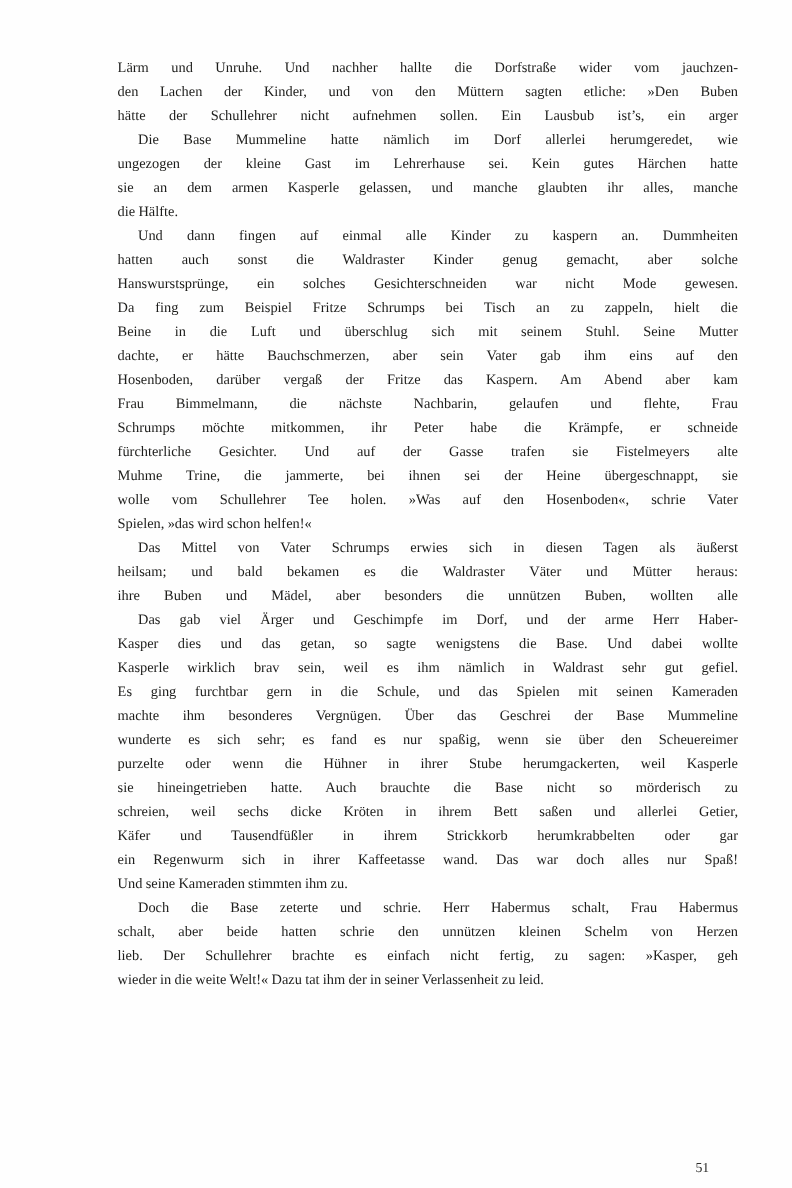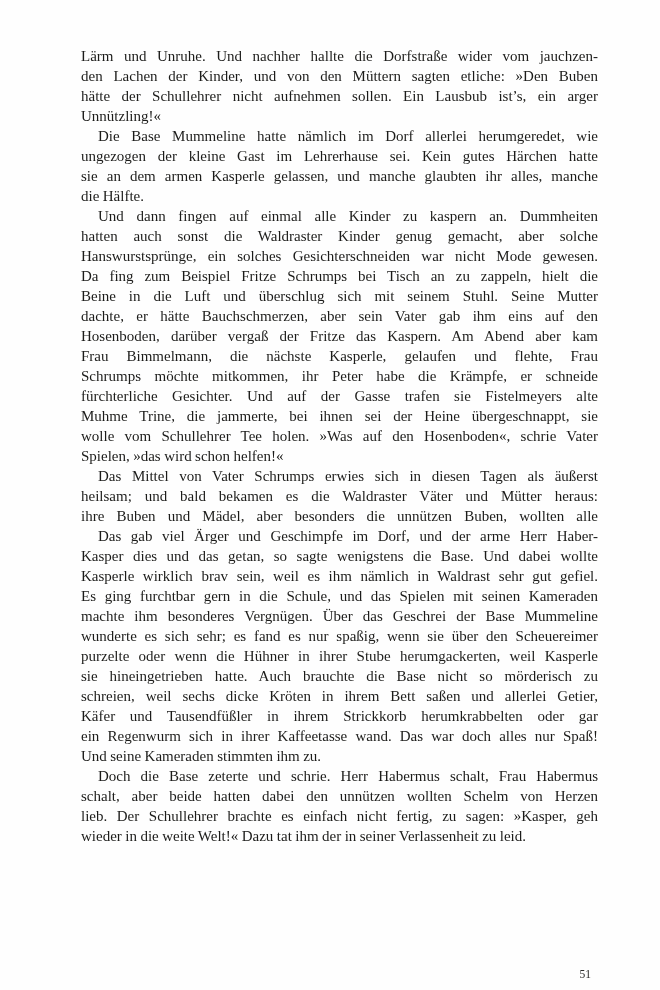--- a/index.html
+++ b/index.html
@@ -12,24 +12,24 @@
   .page {
     position: relative;
     width: 660px;
     height: 990px;
     background: #fefefe;
     color: #1c1c1a;
     overflow: hidden;
   }
   .text-block {
     position: absolute;
-    left: 81px;
+    left: 98px;
     top: 46px;
     width: 517px;
-    font-size: 15px;
+    font-size: 12px;
     word-spacing: -0.3px;
   }
   .para { margin: 0; padding: 0; }
   .line {
     height: 20px;
     line-height: 20px;
     text-align: justify;
     text-align-last: justify;
     overflow: hidden;
     white-space: normal;
@@ -48,37 +48,36 @@
 </style>
 </head>
 <body>
 
 <div class="page">
   <div class="text-block">
       <div class="para">
         <div class="line">Lärm und Unruhe. Und nachher hallte die Dorfstraße wider vom jauchzen-</div>
         <div class="line">den Lachen der Kinder, und von den Müttern sagten etliche: »Den Buben</div>
         <div class="line">hätte der Schullehrer nicht aufnehmen sollen. Ein Lausbub ist’s, ein arger</div>
-        <div class="line last">Unnützling!«</div>
       </div>
       <div class="para">
         <div class="line first">Die Base Mummeline hatte nämlich im Dorf allerlei herumgeredet, wie</div>
         <div class="line">ungezogen der kleine Gast im Lehrerhause sei. Kein gutes Härchen hatte</div>
         <div class="line">sie an dem armen Kasperle gelassen, und manche glaubten ihr alles, manche</div>
         <div class="line last">die Hälfte.</div>
       </div>
       <div class="para">
         <div class="line first">Und dann fingen auf einmal alle Kinder zu kaspern an. Dummheiten</div>
         <div class="line">hatten auch sonst die Waldraster Kinder genug gemacht, aber solche</div>
         <div class="line">Hanswurstsprünge, ein solches Gesichterschneiden war nicht Mode gewesen.</div>
         <div class="line">Da fing zum Beispiel Fritze Schrumps bei Tisch an zu zappeln, hielt die</div>
         <div class="line">Beine in die Luft und überschlug sich mit seinem Stuhl. Seine Mutter</div>
         <div class="line">dachte, er hätte Bauchschmerzen, aber sein Vater gab ihm eins auf den</div>
         <div class="line">Hosenboden, darüber vergaß der Fritze das Kaspern. Am Abend aber kam</div>
-        <div class="line">Frau Bimmelmann, die nächste Kasperle, gelaufen und flehte, Frau</div>
+        <div class="line">Frau Bimmelmann, die nächste Nachbarin, gelaufen und flehte, Frau</div>
         <div class="line">Schrumps möchte mitkommen, ihr Peter habe die Krämpfe, er schneide</div>
         <div class="line">fürchterliche Gesichter. Und auf der Gasse trafen sie Fistelmeyers alte</div>
         <div class="line">Muhme Trine, die jammerte, bei ihnen sei der Heine übergeschnappt, sie</div>
         <div class="line">wolle vom Schullehrer Tee holen. »Was auf den Hosenboden«, schrie Vater</div>
         <div class="line last">Spielen, »das wird schon helfen!«</div>
       </div>
       <div class="para">
         <div class="line first">Das Mittel von Vater Schrumps erwies sich in diesen Tagen als äußerst</div>
         <div class="line">heilsam; und bald bekamen es die Waldraster Väter und Mütter heraus:</div>
         <div class="line">ihre Buben und Mädel, aber besonders die unnützen Buben, wollten alle</div>
@@ -92,19 +91,19 @@
         <div class="line">wunderte es sich sehr; es fand es nur spaßig, wenn sie über den Scheuereimer</div>
         <div class="line">purzelte oder wenn die Hühner in ihrer Stube herumgackerten, weil Kasperle</div>
         <div class="line">sie hineingetrieben hatte. Auch brauchte die Base nicht so mörderisch zu</div>
         <div class="line">schreien, weil sechs dicke Kröten in ihrem Bett saßen und allerlei Getier,</div>
         <div class="line">Käfer und Tausendfüßler in ihrem Strickkorb herumkrabbelten oder gar</div>
         <div class="line">ein Regenwurm sich in ihrer Kaffeetasse wand. Das war doch alles nur Spaß!</div>
         <div class="line last">Und seine Kameraden stimmten ihm zu.</div>
       </div>
       <div class="para">
         <div class="line first">Doch die Base zeterte und schrie. Herr Habermus schalt, Frau Habermus</div>
-        <div class="line">schalt, aber beide hatten dabei den unnützen wollten Schelm von Herzen</div>
+        <div class="line">schalt, aber beide hatten schrie den unnützen kleinen Schelm von Herzen</div>
         <div class="line">lieb. Der Schullehrer brachte es einfach nicht fertig, zu sagen: »Kasper, geh</div>
         <div class="line last">wieder in die weite Welt!« Dazu tat ihm der in seiner Verlassenheit zu leid.</div>
       </div>
     </div>
   <div class="page-number">51</div>
 </div>
 
 </body></html>

